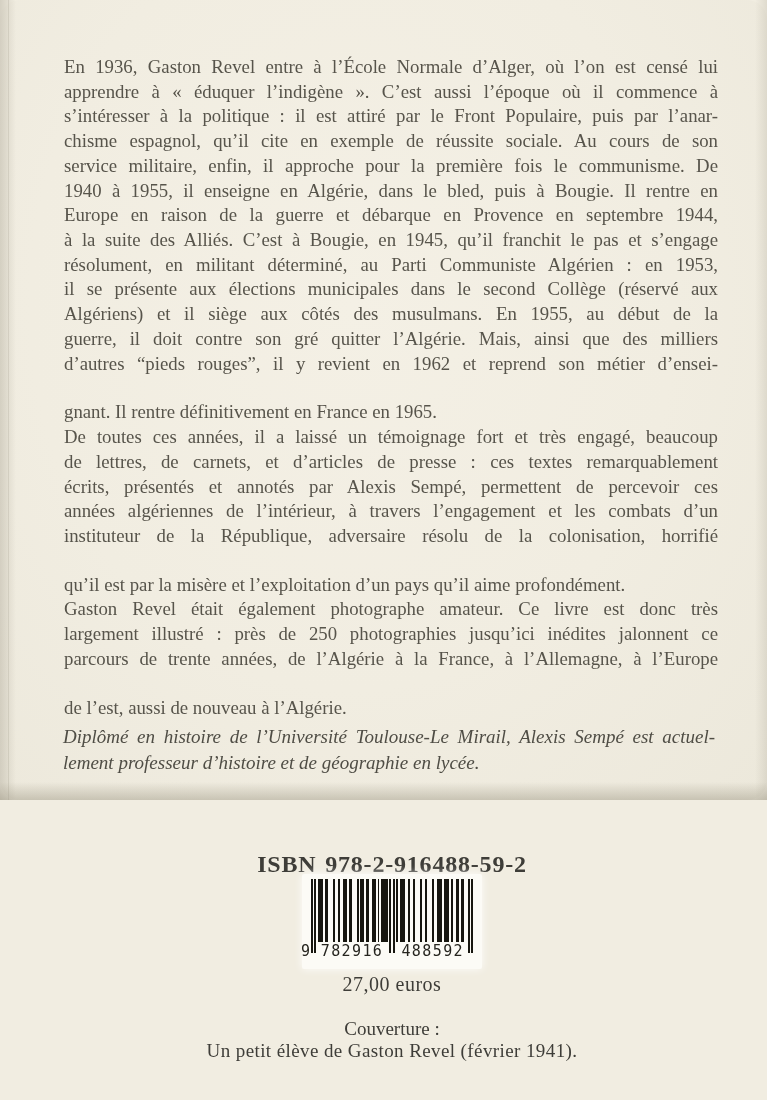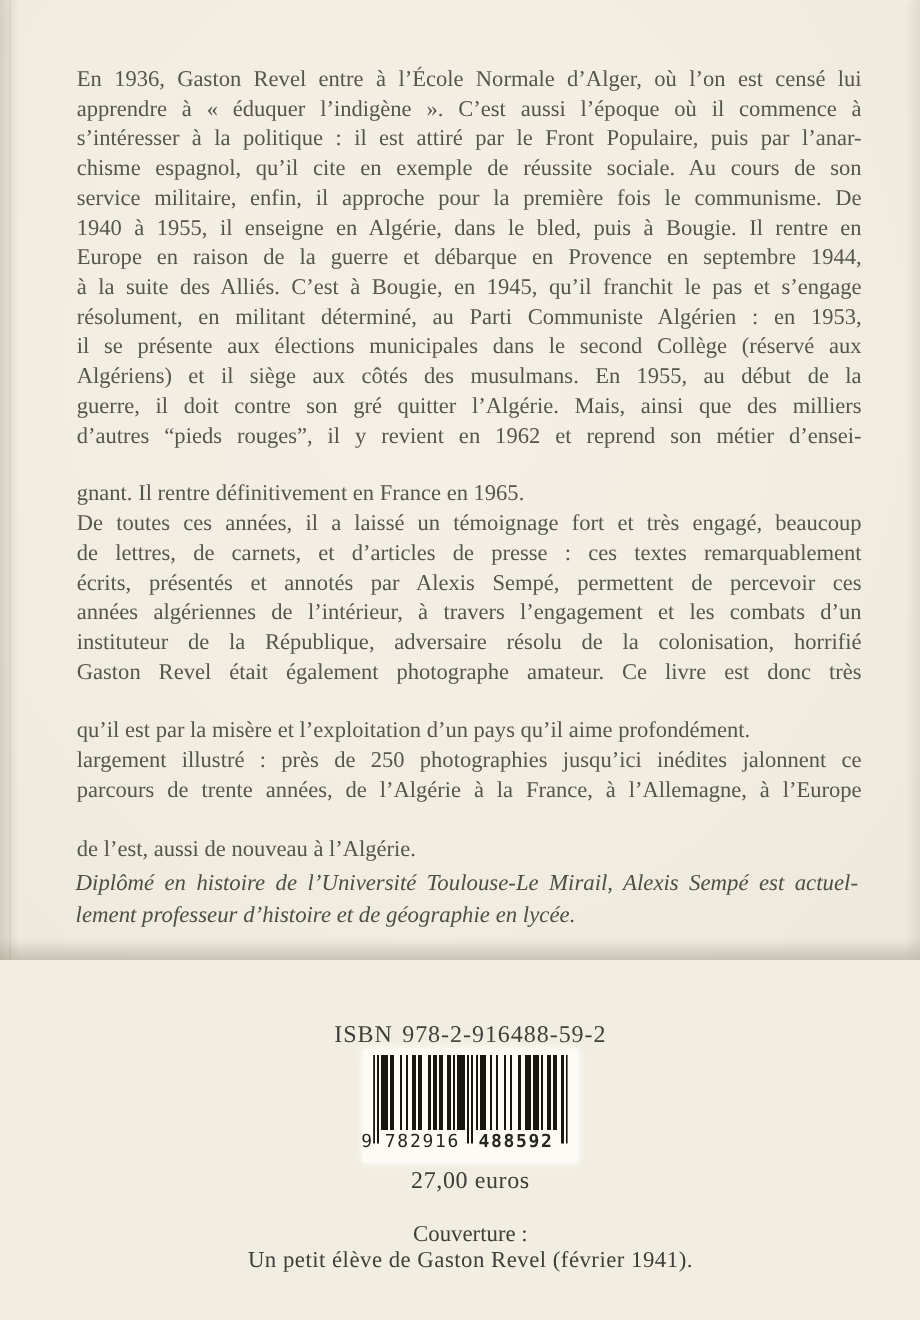--- a/index.html
+++ b/index.html
@@ -58,40 +58,40 @@
     text-align: justify;
     text-align-last: justify;
   }
   .bio .tlast { text-align-last: left; }
   
   .fc {
     position: absolute; left: 28px; width: 728px;
     text-align: center;
     color: var(--footer-text, #3e3d38);
   }
-  .isbn { top: 851px; font-size: 20px; letter-spacing: 0.8px; word-spacing: 2px; }
+  .isbn { top: 851px; font-size: 24px; letter-spacing: 0.8px; word-spacing: 2px; font-weight: bold; }
   .barcode-wrap { top: 874px; display: flex; justify-content: center; }
   .bc-box {
     position: relative;
     width: 180px; height: 95px;
     background: var(--barcode-bg, #fcfbf6);
     border-radius: 2px;
     box-shadow: 0 0 8px rgba(255,255,255,0.9);
   }
   .bc-bars { position: absolute; left: 9px; top: 5px; }
   .bc-bars rect { fill: var(--barcode-bar, #17160f); }
   .bc-digits span {
     position: absolute; top: 68px;
     font-family: "DejaVu Sans Mono", monospace;
     font-size: 15px;
     color: #26251f;
   }
   .bc-first { left: -1px; width: 10px; text-align: left; }
   .bc-g1 { left: 16px; width: 68px; text-align: center; letter-spacing: 1.4px; }
-  .bc-g2 { left: 94px; width: 68px; text-align: center; letter-spacing: 1.4px; font-weight: bold; }
+  .bc-g2 { left: 94px; width: 68px; text-align: right; letter-spacing: 1.4px; }
   .price { top: 973px; font-size: 20px; letter-spacing: 0.5px; }
   .credit-label { top: 1018px; font-size: 19px; }
   .credit-text { top: 1040px; font-size: 19px; letter-spacing: 0.4px; }
 </style>
 </head>
 <body>
 
 <div class="cover">
 
   <div class="synopsis">
@@ -107,22 +107,22 @@
       <div class="tline">il se présente aux élections municipales dans le second Collège (réservé aux</div>
       <div class="tline">Algériens) et il siège aux côtés des musulmans. En 1955, au début de la</div>
       <div class="tline">guerre, il doit contre son gré quitter l’Algérie. Mais, ainsi que des milliers</div>
       <div class="tline">d’autres “pieds rouges”, il y revient en 1962 et reprend son métier d’ensei-</div>
       <div class="tline tlast">gnant. Il rentre définitivement en France en 1965.</div>
       <div class="tline">De toutes ces années, il a laissé un témoignage fort et très engagé, beaucoup</div>
       <div class="tline">de lettres, de carnets, et d’articles de presse : ces textes remarquablement</div>
       <div class="tline">écrits, présentés et annotés par Alexis Sempé, permettent de percevoir ces</div>
       <div class="tline">années algériennes de l’intérieur, à travers l’engagement et les combats d’un</div>
       <div class="tline">instituteur de la République, adversaire résolu de la colonisation, horrifié</div>
+      <div class="tline tlast">qu’il est par la misère et l’exploitation d’un pays qu’il aime profondément.</div>
       <div class="tline">Gaston Revel était également photographe amateur. Ce livre est donc très</div>
-      <div class="tline tlast">qu’il est par la misère et l’exploitation d’un pays qu’il aime profondément.</div>
       <div class="tline">largement illustré : près de 250 photographies jusqu’ici inédites jalonnent ce</div>
       <div class="tline">parcours de trente années, de l’Algérie à la France, à l’Allemagne, à l’Europe</div>
       <div class="tline tlast">de l’est, aussi de nouveau à l’Algérie.</div>
     </div>
 
   <div class="bio">
       <div class="tline">Diplômé en histoire de l’Université Toulouse-Le Mirail, Alexis Sempé est actuel-</div>
       <div class="tline tlast">lement professeur d’histoire et de géographie en lycée.</div>
     </div>
 

